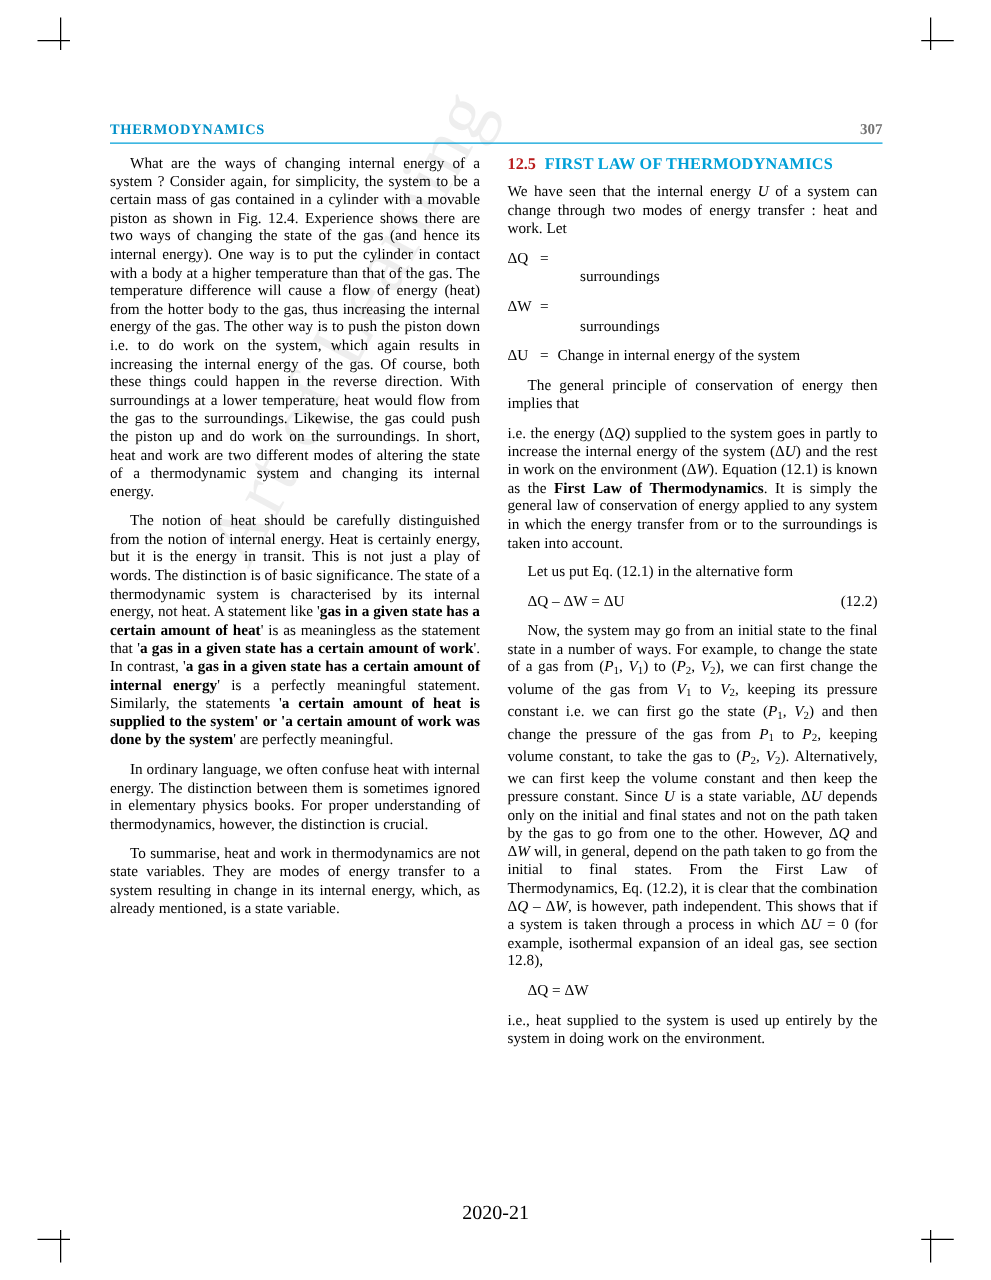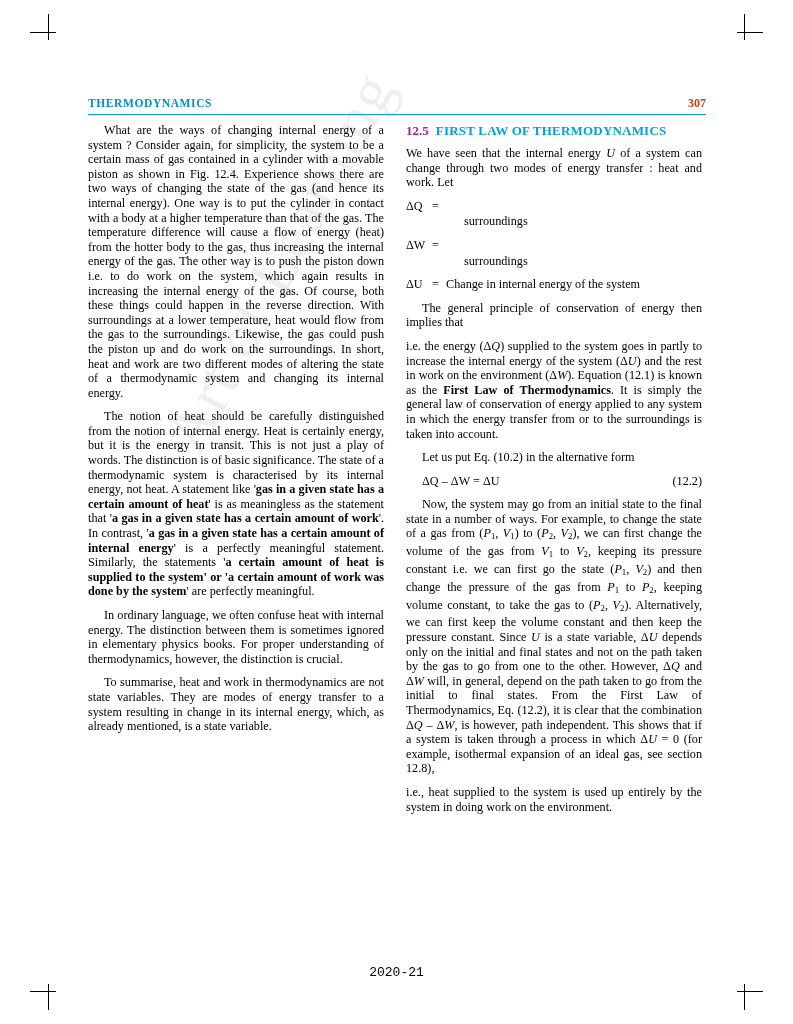--- a/index.html
+++ b/index.html
@@ -64,21 +64,21 @@
     font-family: "Liberation Serif", serif;
     font-weight: bold;
     font-size: 11.5px;
     letter-spacing: 0.6px;
     color: #0090c8;
   }
   .header-page {
     font-family: "Liberation Serif", serif;
     font-weight: bold;
     font-size: 12px;
-    color: #c2410c;
+    color: #737373;
   }
 
   .columns {
     display: flex;
     gap: 22px;
     margin-top: 8px;
   }
   .col {
     width: 296px;
   }
@@ -97,21 +97,21 @@
   
   .sec-head {
     display: flex;
     align-items: baseline;
     gap: 7px;
     margin: 0 0 7px 0;
   }
   .sec-num {
     font-weight: bold;
     font-size: 13px;
-    color: #a21caf;
+    color: #b91c1c;
   }
   .sec-title {
     font-weight: bold;
     font-size: 13px;
     color: #00a0d8;
     letter-spacing: 0.2px;
   }
 
   
   .deflist {
@@ -166,22 +166,22 @@
   }
 
   sub { font-size: 0.72em; vertical-align: -0.25em; }
 
   .footer {
     position: absolute;
     left: 0;
     right: 0;
     bottom: 44px;
     text-align: center;
-    font-size: 13px;
-    font-family: Liberation Mono, monospace;
+    font-size: 16px;
+    font-family: Liberation Serif, serif;
   }
 
   
   .watermark {
     position: absolute;
     left: 150px;
     top: 430px;
     font-size: 62px;
     color: rgba(120,120,120,0.13);
     font-family: "Liberation Serif", serif;
@@ -265,29 +265,30 @@
           <span class="defeq">=</span>
           <span class="deftxt">Change in internal energy of the system</span>
         </div>
       </div>
 
       <p class="body">The general principle of conservation of energy then implies that</p>
 
 
       <p class="body noindent">i.e. the energy (Δ<i>Q</i>) supplied to the system goes in partly to increase the internal energy of the system (Δ<i>U</i>) and the rest in work on the environment (Δ<i>W</i>). Equation (12.1) is known as the <b>First Law of Thermodynamics</b>.  It is simply the general law of conservation of energy applied to any system in which the energy transfer from or to the surroundings is taken into account.</p>
 
-      <p class="body">Let us put Eq. (10.2) in the alternative form</p>
+      <p class="body">Let us put Eq. (12.1) in the alternative form</p>
 
       <div class="eqrow">
         <span class="eqbody">ΔQ – ΔW = ΔU</span>
         <span class="eqnum">(12.2)</span>
       </div>
 
       <p class="body">Now, the system may go from an initial state to the final state in a number of ways. For example, to change the state of a gas from (<i>P</i><sub>1</sub>, <i>V</i><sub>1</sub>) to (<i>P</i><sub>2</sub>, <i>V</i><sub>2</sub>), we can first change the volume of the gas from <i>V</i><sub>1</sub> to <i>V</i><sub>2</sub>, keeping its pressure constant i.e. we can first go the state (<i>P</i><sub>1</sub>, <i>V</i><sub>2</sub>) and then change the pressure of the gas from <i>P</i><sub>1</sub> to <i>P</i><sub>2</sub>, keeping volume constant, to take the gas to (<i>P</i><sub>2</sub>, <i>V</i><sub>2</sub>).  Alternatively, we can first keep the volume constant and then keep the pressure constant. Since <i>U</i> is a state variable, Δ<i>U</i> depends only on the initial and final states and not on the path taken by the gas to go from one to the other. However, Δ<i>Q</i> and Δ<i>W</i> will, in general, depend on the path taken to go from the initial to final states. From the First Law of Thermodynamics, Eq. (12.2), it is clear that the combination Δ<i>Q</i> – Δ<i>W</i>, is however, path independent. This shows that if a system is taken through a process in which Δ<i>U</i> = 0 (for example, isothermal expansion of an ideal gas, see section 12.8),</p>
 
+      <div class="eqplain">ΔQ = ΔW</div>
 
       <p class="body noindent">i.e., heat supplied to the system is used up entirely by the system in doing work on the environment.</p>
 
     </div>
   </div>
 </div>
 
 <div class="footer">2020-21</div>
 
 </body></html>

